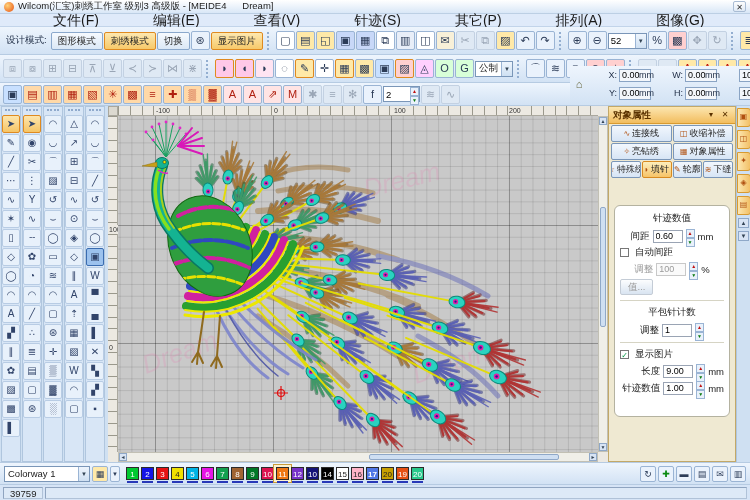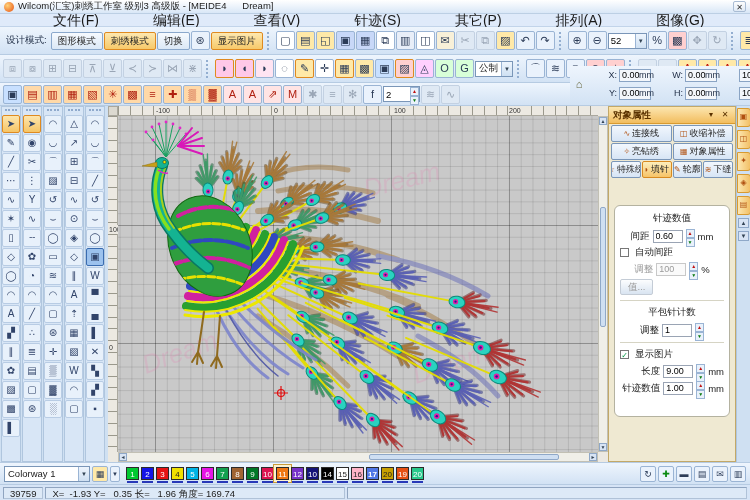--- a/index.html
+++ b/index.html
@@ -1433,16 +1433,15 @@
         <span class="tbtn sm" style="color: rgb(10, 138, 16);">✚</span>
         <span class="tbtn sm">▬</span>
         <span class="tbtn sm">▤</span>
         <span class="tbtn sm">✉</span>
         <span class="tbtn sm">▥</span>
       </span>
   </div>
 
   <div id="statusbar">
     <span class="scell" id="scell-count">39759</span>
-    <span class="scell" id="scell-pos">X=  -1.93 Y=   0.35 长=   1.96 角度= 169.74</span>
     <span class="scell" id="scell-rest"></span>
   </div>
 </div>
 
 </body></html>

